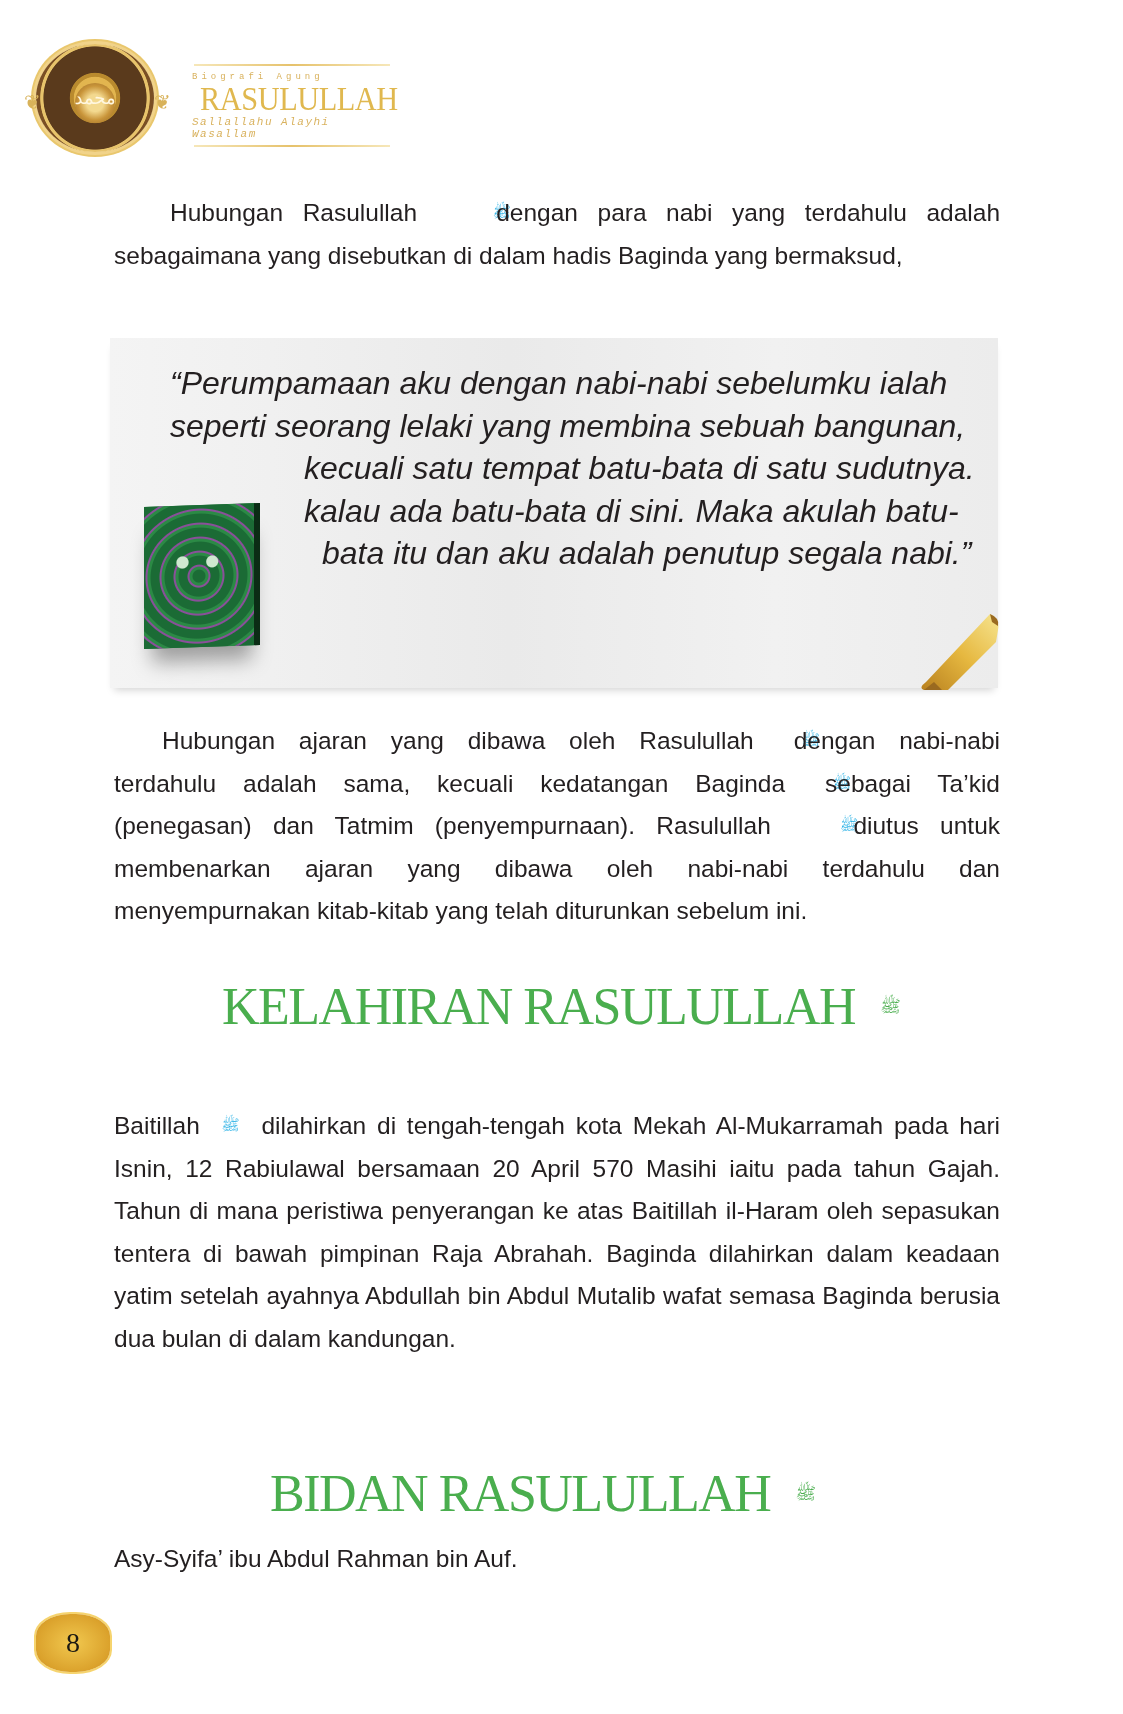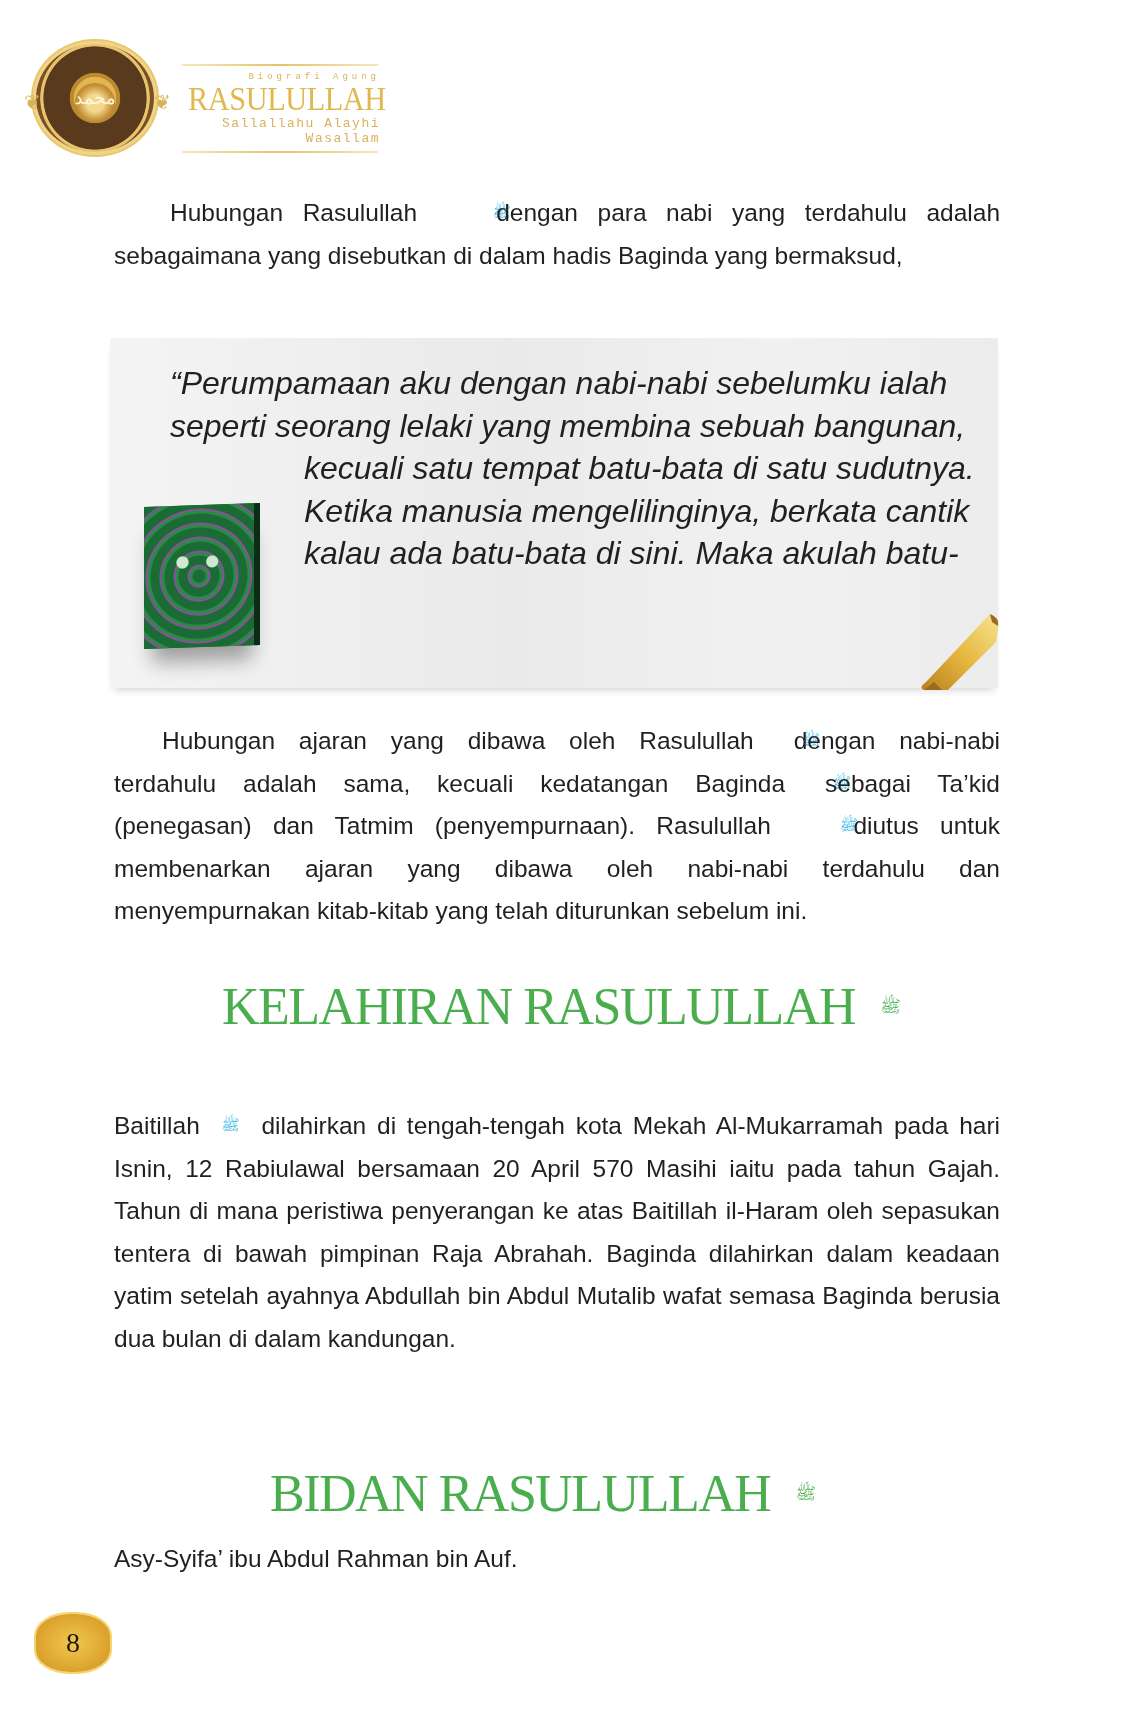--- a/index.html
+++ b/index.html
@@ -8,26 +8,26 @@
 
   
   .logo { position:absolute; left:30px; top:38px; width:320px; height:130px; }
   .medallion { position:absolute; left:6px; top:6px; width:118px; height:108px; border-radius:50%;
     background:radial-gradient(circle at 50% 50%, #e2b54f 0 26%, #b98a2e 27% 31%, #5a3a1c 32% 64%, #e7c36b 65% 68%, #7a4f24 69% 100%);
     box-shadow:0 0 0 3px #f1d38a, 0 0 0 5px #e9c76d; }
   .medallion .center { position:absolute; left:39px; top:39px; width:40px; height:40px; border-radius:50%;
     background:radial-gradient(circle,#f3d98f 0 30%,#c9953a 60%,#8e6024 100%); }
   .medallion .calli { position:absolute; left:0; right:0; top:43px; text-align:center; color:#fff7e0; font-size:18px; font-family:"DejaVu Serif", serif; }
   .flourish { position:absolute; color:#d8b25a; font-size:20px; }
-  .logo-text { position:absolute; left:150px; top:26px; width:200px; text-align:right; }
+  .logo-text { position:absolute; left:162px; top:26px; width:200px; text-align:left; }
   .logo-rule { height:2px; background:linear-gradient(90deg,#f6e7b9,#e6c26c,#f6e7b9); margin:0 2px; }
   .logo-sub1 { font-family:"Liberation Mono", monospace; font-size:9px; letter-spacing:4px; color:#d9b25e; margin-top:6px; }
   .logo-main { font-family:"Liberation Serif", serif; font-size:33px; line-height:34px; color:#e0b84f;
     letter-spacing:-0.5px; transform:scaleX(0.92); }
-  .logo-sub2 { font-family:"Liberation Mono", monospace; font-size:13px; letter-spacing:1.5px; color:#d9b25e; margin-bottom:5px; }
+  .logo-sub2 { font-family:"Liberation Mono", monospace; font-size:11px; letter-spacing:1.5px; color:#d9b25e; margin-bottom:5px;font-style:italic; }
 
   
   .para { position:absolute; left:114px; width:886px; font-size:24.5px; line-height:42.5px;
     text-align:justify; text-align-last:auto; color:#231f20; }
   .saw { display:inline-block; color:#2fb3e6; font-family:"DejaVu Sans", sans-serif;
     font-size:15px; line-height:15px; vertical-align:4px; width:40px; text-align:center; }
   .saw-green { color:#4aae4e; }
 
   
   .quote-box { position:absolute; left:110px; top:338px; width:888px; height:350px;
@@ -97,22 +97,22 @@
   <path d="M70 2 Q80 6 78 14 L72 10 Z" fill="#9a6a20"></path>
   <path d="M4 78 L14 70 L22 78 Z" fill="#9a6a20"></path>
 </svg>
 
 <div class="quote-text" style="left:170px; top:362px; width:772px;">
   <span class="q-line">“Perumpamaan aku dengan nabi-nabi sebelumku ialah</span>
   <span class="q-line">seperti seorang lelaki yang membina sebuah bangunan,</span>
 </div>
 <div class="quote-text" style="left:304px; top:447px; width:638px;">
   <span class="q-line">kecuali satu tempat batu-bata di satu sudutnya.</span>
-  <span class="q-line">Ketika manusia mengelilinginya, berkata cantik</span>
   <span class="q-line">kalau ada batu-bata di sini. Maka akulah batu-</span>
+  <span class="q-line last" style="padding-left:18px;">bata itu dan aku adalah penutup segala nabi.”</span>
 </div>
 
 <div class="para" style="top:720px; text-indent:48px;">
   <span>Hubungan ajaran yang dibawa oleh Rasulullah</span><span class="saw">ﷺ</span><span>dengan nabi-nabi terdahulu adalah sama, kecuali kedatangan Baginda</span><span class="saw">ﷺ</span><span>sebagai Ta’kid (penegasan) dan Tatmim (penyempurnaan). Rasulullah</span>
   <span class="saw">ﷺ</span>
   <span>diutus untuk membenarkan ajaran yang dibawa oleh nabi-nabi terdahulu dan menyempurnakan kitab-kitab yang telah diturunkan sebelum ini.</span>
 </div>
 
 <div class="heading" style="left:198px; top:977px;margin-left:24px;">
   <span>KELAHIRAN RASULULLAH</span>

